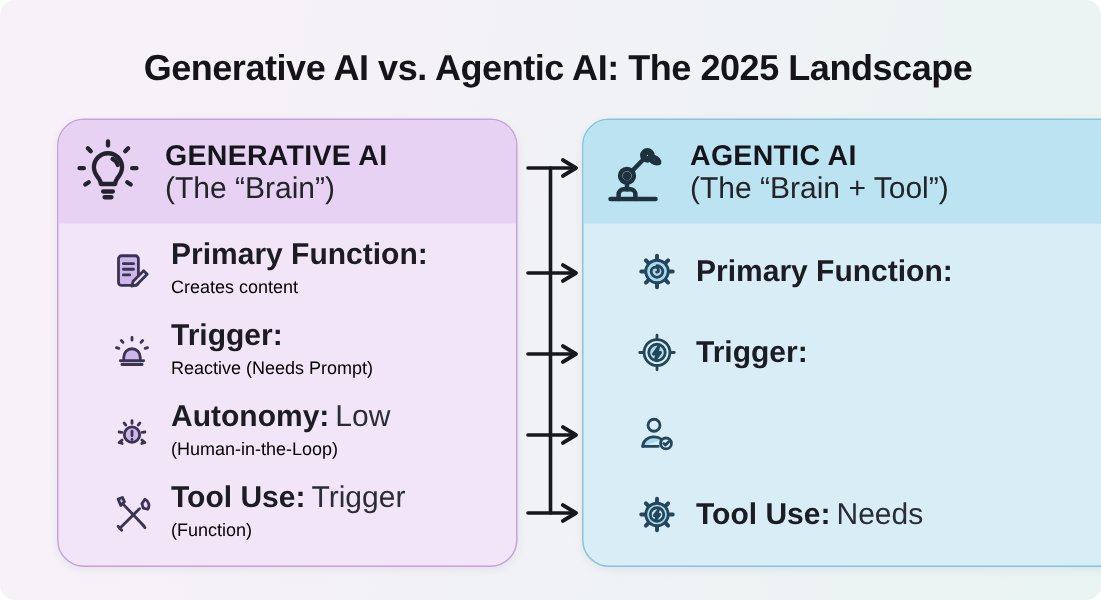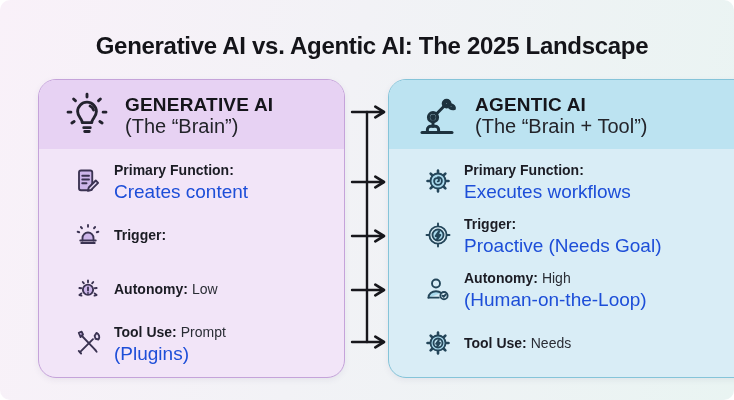--- a/index.html
+++ b/index.html
@@ -20,34 +20,34 @@
   }
   .panel{
     position:absolute;top:79px;height:299px;border-radius:18px;
     box-sizing:border-box;overflow:hidden;
     box-shadow:0 2px 6px rgba(80,60,120,0.08);
   }
   .panel.left{left:38px;width:307px;background:#f2e5f8;border:1.5px solid #c5a3da;}
   .panel.right{left:388px;width:369px;background:#d9edf6;border:1.5px solid #85c4d9;}
   .panel-header{
     height:69px;display:flex;align-items:center;
-    padding-left:24px;gap:14px;box-sizing:border-box;
+    padding-left:9px;gap:14px;box-sizing:border-box;
   }
   .panel.left  .panel-header{background:#e7d2f3;}
   .panel.right .panel-header{background:#bce3f1;}
   .hicon{width:48px;height:48px;flex:0 0 48px;display:flex;align-items:center;justify-content:center;}
   .panel-title{font-size:19px;font-weight:800;letter-spacing:0.2px;color:#15151b;line-height:22px;}
   .panel-subtitle{font-size:20px;font-weight:400;color:#23242a;line-height:20px;}
   .panel-body{padding-top:5px;}
   .row{height:54px;display:flex;align-items:center;padding-left:34px;gap:11px;}
   .ric{width:30px;height:30px;flex:0 0 30px;display:flex;align-items:center;justify-content:center;}
-  .l1{font-size:14px;line-height:21px;color:#2a2d35;}
+  .l1{font-size:20px;line-height:21px;color:#2a2d35;}
   .l1 b{font-weight:700;color:#1b1c24;}
   .l1 .val{margin-left:4px;}
-  .l2{font-size:19px;line-height:21px;color:#1d4ed8;}
+  .l2{font-size:12px;line-height:21px;color:#000000;}
   .arrows{position:absolute;left:340px;top:98px;}
   .lic-stroke{color:#3b3352;}
   .ric-stroke-r{color:#24465a;}
   svg{display:block;}
 </style>
 </head>
 <body>
 
 <div class="canvas">
 
@@ -87,50 +87,52 @@
       <div class="row">
         <span class="ric lic-stroke">
           <svg width="30" height="30" viewBox="0 0 24 24" fill="none" stroke="currentColor" stroke-width="1.5" stroke-linecap="round" stroke-linejoin="round">
             <path d="M7.6 16.4v-2a4.4 4.4 0 0 1 8.8 0v2" fill="#cdb6ea"></path>
             <path d="M5.8 16.4h12.4M6.6 18.4h10.8"></path>
             <path d="M12 5.4V4M7.2 6.6l-.9-1M16.8 6.6l.9-1M5 9.8l-1.3-.4M19 9.8l1.3-.4"></path>
           </svg>
         </span>
         <div>
           <div class="l1"><b>Trigger:</b><span class="val"></span></div>
+          <div class="l2">Reactive (Needs Prompt)</div>
         </div>
       </div>
 
       <div class="row">
         <span class="ric lic-stroke">
           <svg width="30" height="30" viewBox="0 0 24 24" fill="none" stroke="currentColor" stroke-width="1.5" stroke-linecap="round" stroke-linejoin="round">
             <circle cx="12" cy="12.6" r="4.1" fill="#cdb6ea"></circle>
             <path d="M12 10.8v2.4M12 15.2v.05"></path>
             <path d="M12 6.6V5.2M8.7 7.5l-.9-1.1M15.3 7.5l.9-1.1"></path>
             <path d="M6.6 11.4l-1.5-.2M17.4 11.4l1.5-.2"></path>
             <path d="M6.7 15.5l-1.6 1.3 1.7.5M17.3 15.5l1.6 1.3-1.7.5"></path>
           </svg>
         </span>
         <div>
           <div class="l1"><b>Autonomy:</b><span class="val">Low</span></div>
+          <div class="l2">(Human-in-the-Loop)</div>
         </div>
       </div>
 
       <div class="row">
         <span class="ric lic-stroke">
           <svg width="30" height="30" viewBox="0 0 24 24" fill="none" stroke="currentColor" stroke-width="1.5" stroke-linecap="round" stroke-linejoin="round">
             <path d="M4.6 3.8 6.9 2.9 8 5.2 6 7.2z" fill="#cdb6ea"></path>
             <path d="M7 6.2l11.4 11.9M17 16.7l1.9 2.3"></path>
             <path d="M18.9 3.9a3.6 3.6 0 0 1 1.5 5.3l-2.4-.6-.7-2.4 1.6-2.3z" fill="#e7dbf5"></path>
             <path d="M16 8.9 5.4 19.5M4.6 18.3l1.9 2.1"></path>
           </svg>
         </span>
         <div>
-          <div class="l1"><b>Tool Use:</b><span class="val">Prompt</span></div>
-          <div class="l2">(Plugins)</div>
+          <div class="l1"><b>Tool Use:</b><span class="val">Trigger</span></div>
+          <div class="l2">(Function)</div>
         </div>
       </div>
 
     </div>
   </div>
 
   <svg class="arrows" width="58" height="258" viewBox="0 0 58 258">
     <defs>
       <marker id="ah" markerWidth="5.5" markerHeight="6" refX="4" refY="3" orient="auto">
         <path d="M0.8 0.8 L4.4 3 L0.8 5.2" fill="none" stroke="#17171c" stroke-width="1.1" stroke-linecap="round" stroke-linejoin="round"></path>
@@ -173,53 +175,47 @@
           <svg width="30" height="30" viewBox="0 0 24 24" fill="none" stroke="currentColor" stroke-width="1.5" stroke-linecap="round" stroke-linejoin="round">
             <circle cx="12" cy="12" r="6" fill="#a9d9ec"></circle>
             <g stroke-width="2.1">
               <path d="M12 3.6v1.6M12 18.8v1.6M3.6 12h1.6M18.8 12h1.6M6.1 6.1l1.1 1.1M16.8 16.8l1.1 1.1M17.9 6.1l-1.1 1.1M7.2 16.8l-1.1 1.1"></path>
             </g>
             <path d="M12 8.9a3.1 3.1 0 1 1-3.1 3.1 2.3 2.3 0 0 1 2.3-2.3 1.6 1.6 0 0 1 1.6 1.6 1 1 0 0 1-1 1"></path>
           </svg>
         </span>
         <div>
           <div class="l1"><b>Primary Function:</b><span class="val"></span></div>
-          <div class="l2">Executes workflows</div>
         </div>
       </div>
 
       <div class="row">
         <span class="ric ric-stroke-r">
           <svg width="30" height="30" viewBox="0 0 24 24" fill="none" stroke="currentColor" stroke-width="1.5" stroke-linecap="round" stroke-linejoin="round">
             <circle cx="12" cy="12" r="6.9"></circle>
             <circle cx="12" cy="12" r="4.4" fill="#a9d9ec"></circle>
             <path d="M12 2.8v1.9M12 19.3v1.9M2.8 12h1.9M19.3 12h1.9"></path>
             <path d="M12.9 8.9l-2.8 3.9h1.8l-.8 3.2 2.8-4h-1.8z"></path>
           </svg>
         </span>
         <div>
           <div class="l1"><b>Trigger:</b><span class="val"></span></div>
-          <div class="l2">Proactive (Needs Goal)</div>
         </div>
       </div>
 
       <div class="row">
         <span class="ric ric-stroke-r">
           <svg width="30" height="30" viewBox="0 0 24 24" fill="none" stroke="currentColor" stroke-width="1.5" stroke-linecap="round" stroke-linejoin="round">
             <circle cx="10.4" cy="7.6" r="3.2"></circle>
             <path d="M4.4 18.9c0-3 2.7-5.1 6-5.1 1.6 0 3.1.5 4.2 1.4" fill="#a9d9ec"></path>
             <path d="M4.4 18.9h8.2"></path>
             <circle cx="16.8" cy="17.3" r="2.9" fill="#d9edf6"></circle>
             <path d="M15.6 17.3l.9.9 1.7-1.8"></path>
           </svg>
         </span>
-        <div>
-          <div class="l1"><b>Autonomy:</b><span class="val">High</span></div>
-          <div class="l2">(Human-on-the-Loop)</div>
-        </div>
       </div>
 
       <div class="row">
         <span class="ric ric-stroke-r">
           <svg width="30" height="30" viewBox="0 0 24 24" fill="none" stroke="currentColor" stroke-width="1.5" stroke-linecap="round" stroke-linejoin="round">
             <circle cx="12" cy="12" r="6" fill="#a9d9ec"></circle>
             <g stroke-width="2.1">
               <path d="M12 3.6v1.6M12 18.8v1.6M3.6 12h1.6M18.8 12h1.6M6.1 6.1l1.1 1.1M16.8 16.8l1.1 1.1M17.9 6.1l-1.1 1.1M7.2 16.8l-1.1 1.1"></path>
             </g>
             <circle cx="12" cy="12" r="3.6" fill="#c4e6f3"></circle>

